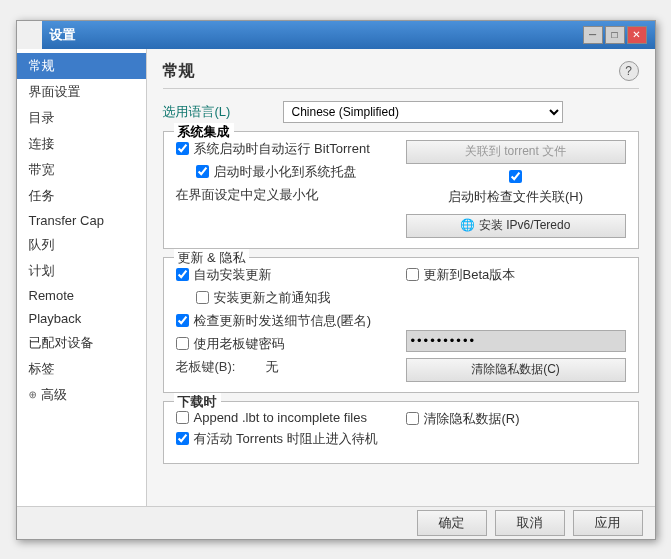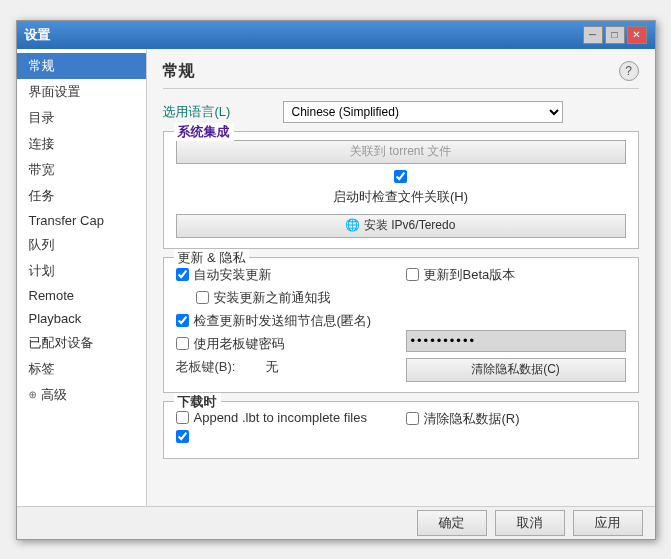--- a/index.html
+++ b/index.html
@@ -24,20 +24,21 @@
       flex-direction: column;
     }
     .title-bar {
       background: linear-gradient(to bottom, #4a90d9, #2a6cb5);
       color: white;
       padding: 5px 8px;
       display: flex;
       align-items: center;
       justify-content: space-between;
       height: 28px;
+      margin-left: 25px;
     }
     .title-bar-text {
       font-size: 13px;
       font-weight: bold;
     }
     .title-bar-controls {
       display: flex;
       gap: 2px;
     }
     .title-btn {
@@ -273,23 +274,34 @@
           <select>
             <option>Chinese (Simplified)</option>
             <option>English</option>
             <option>Japanese</option>
             <option>Korean</option>
           </select>
         </div>
       </div>
 
       <div style="border:1px solid #bbb; margin-bottom:8px; padding: 8px 12px 10px; background:white; position:relative;">
-        <span style="position:absolute;top:-9px;left:10px;background:white;padding:0 4px;font-size:13px;font-weight:bold;color:#4c1d95;">系统集成</span>
+        <span style="position:absolute;top:-9px;left:10px;background:white;padding:0 4px;font-size:13px;font-weight:bold;color:#000000;">系统集成</span>
 
         <div class="two-col">
+          <div class="col-left">
+            <div class="checkbox-row">
+              <input type="checkbox" checked="" style="">
+              <span class="checkbox-label">系统启动时自动运行 BitTorrent</span>
+            </div>
+            <div class="checkbox-row indent">
+              <input type="checkbox" checked="" style="">
+              <span class="checkbox-label">启动时最小化到系统托盘</span>
+            </div>
+            <div style="font-size:13px;color:#333;margin-top:4px;">在界面设定中定义最小化</div>
+          </div>
           <div class="col-right">
             <button class="action-btn disabled">关联到 torrent 文件</button>
             <div class="checkbox-row" style="margin-bottom:0;flex-direction:column;">
               <input type="checkbox" checked="" style="">
               <span class="checkbox-label">启动时检查文件关联(H)</span>
             </div>
             <button class="action-btn" style="margin-top:2px;">🌐 安装 IPv6/Teredo</button>
           </div>
         </div>
       </div>
@@ -338,20 +350,21 @@
         <span style="position:absolute;top:-9px;left:10px;background:white;padding:0 4px;font-size:13px;font-weight:bold;color:#333;">下载时</span>
 
         <div class="two-col">
           <div class="col-left">
             <div class="checkbox-row">
               <input type="checkbox" style="">
               <span class="checkbox-label">Append .lbt to incomplete files</span>
             </div>
             <div class="checkbox-row">
               <input type="checkbox" checked="" style="">
+              <span class="checkbox-label">有活动 Torrents 时阻止进入待机</span>
             </div>
           </div>
           <div class="col-right">
             <div class="checkbox-row">
               <input type="checkbox" style="">
               <span class="checkbox-label">清除隐私数据(R)</span>
             </div>
           </div>
         </div>
       </div>

